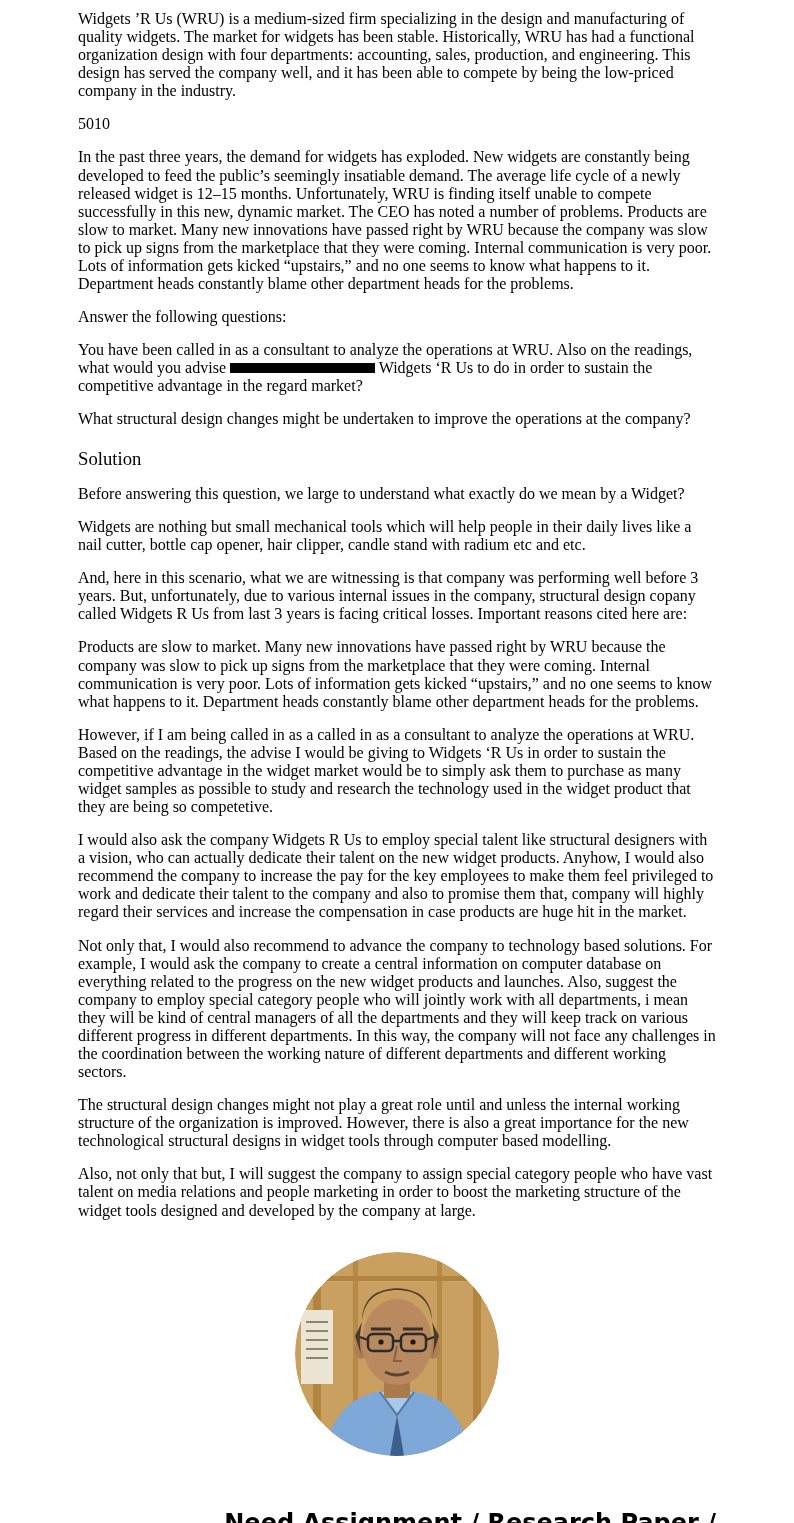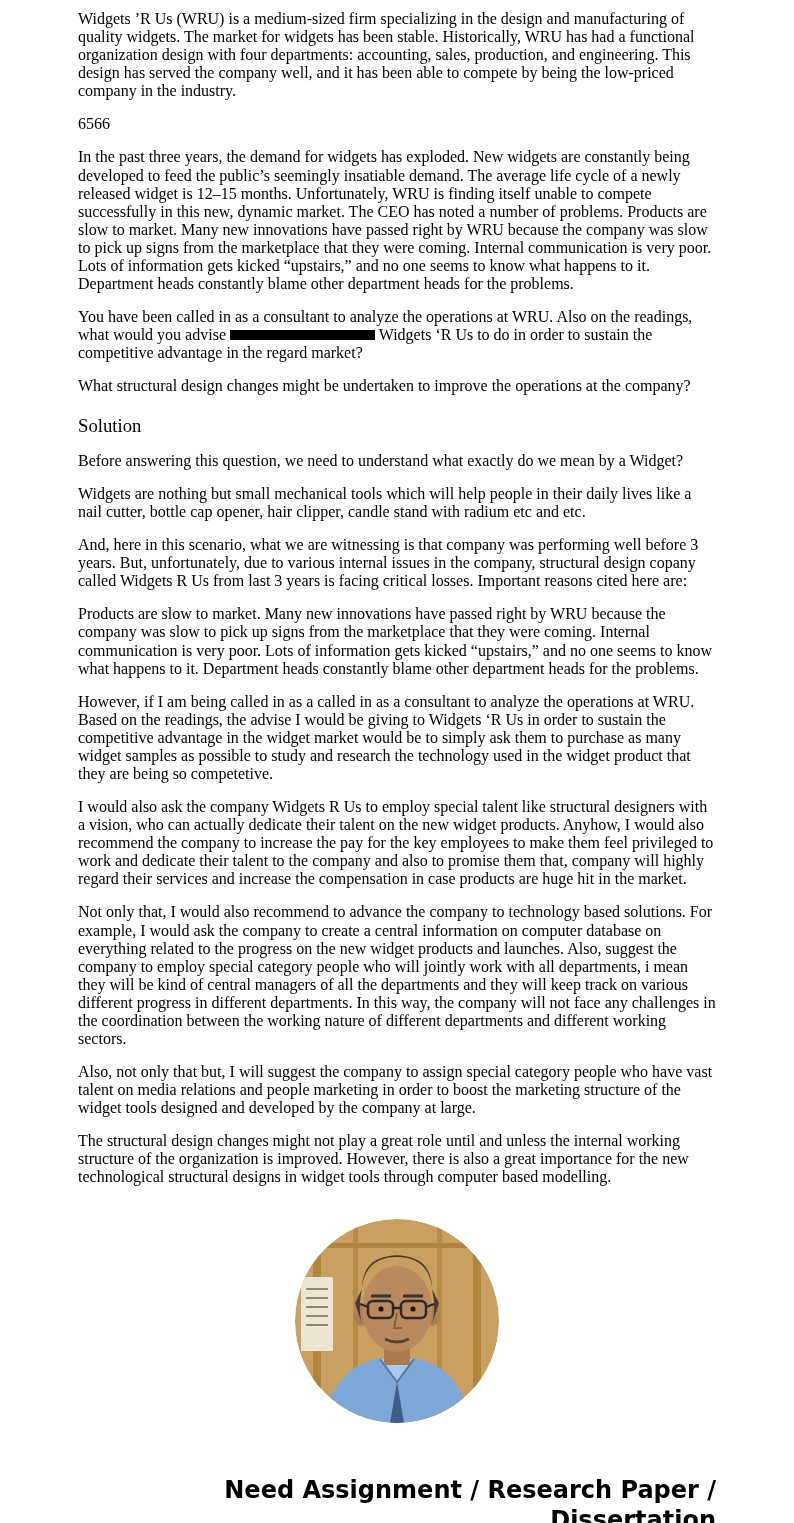--- a/index.html
+++ b/index.html
@@ -75,44 +75,45 @@
   }
 </style>
 </head>
 <body>
 
 <div class="page">
   <div class="content">
 
     <p class="first">Widgets ’R Us (WRU) is a medium-sized firm specializing in the design and manufacturing of quality widgets. The market for widgets has been stable. Historically, WRU has had a functional organization design with four departments: accounting, sales, production, and engineering. This design has served the company well, and it has been able to compete by being the low-priced company in the industry.</p>
 
-    <p>6566</p>
+    <p>5010</p>
 
     <p>In the past three years, the demand for widgets has exploded. New widgets are constantly being developed to feed the public’s seemingly insatiable demand. The average life cycle of a newly released widget is 12–15 months. Unfortunately, WRU is finding itself unable to compete successfully in this new, dynamic market. The CEO has noted a number of problems. Products are slow to market. Many new innovations have passed right by WRU because the company was slow to pick up signs from the marketplace that they were coming. Internal communication is very poor. Lots of information gets kicked “upstairs,” and no one seems to know what happens to it. Department heads constantly blame other department heads for the problems.</p>
 
+    <p>Answer the following questions:</p>
 
     <p>
       <span>You have been called in as a consultant to analyze the operations at WRU. Also on the readings, what would you advise</span>
       <span class="redaction"></span>
       <span>Widgets ‘R Us to do in order to sustain the competitive advantage in the regard market?</span>
     </p>
 
     <p>What structural design changes might be undertaken to improve the operations at the company?</p>
 
     <h3 class="solution-heading">Solution</h3>
 
-    <p>Before answering this question, we need to understand what exactly do we mean by a Widget?</p>
+    <p>Before answering this question, we large to understand what exactly do we mean by a Widget?</p>
     <p>Widgets are nothing but small mechanical tools which will help people in their daily lives like a nail cutter, bottle cap opener, hair clipper, candle stand with radium etc and etc.</p>
     <p>And, here in this scenario, what we are witnessing is that company was performing well before 3 years. But, unfortunately, due to various internal issues in the company, structural design copany called Widgets R Us from last 3 years is facing critical losses. Important reasons cited here are:</p>
     <p>Products are slow to market. Many new innovations have passed right by WRU because the company was slow to pick up signs from the marketplace that they were coming. Internal communication is very poor. Lots of information gets kicked “upstairs,” and no one seems to know what happens to it. Department heads constantly blame other department heads for the problems.</p>
     <p>However, if I am being called in as a called in as a consultant to analyze the operations at WRU. Based on the readings, the advise I would be giving to Widgets ‘R Us in order to sustain the competitive advantage in the widget market would be to simply ask them to purchase as many widget samples as possible to study and research the technology used in the widget product that they are being so competetive.</p>
     <p>I would also ask the company Widgets R Us to employ special talent like structural designers with a vision, who can actually dedicate their talent on the new widget products. Anyhow, I would also recommend the company to increase the pay for the key employees to make them feel privileged to work and dedicate their talent to the company and also to promise them that, company will highly regard their services and increase the compensation in case products are huge hit in the market.</p>
     <p>Not only that, I would also recommend to advance the company to technology based solutions. For example, I would ask the company to create a central information on computer database on everything related to the progress on the new widget products and launches. Also, suggest the company to employ special category people who will jointly work with all departments, i mean they will be kind of central managers of all the departments and they will keep track on various different progress in different departments. In this way, the company will not face any challenges in the coordination between the working nature of different departments and different working sectors.</p>
+    <p>The structural design changes might not play a great role until and unless the internal working structure of the organization is improved. However, there is also a great importance for the new technological structural designs in widget tools through computer based modelling.</p>
     <p>Also, not only that but, I will suggest the company to assign special category people who have vast talent on media relations and people marketing in order to boost the marketing structure of the widget tools designed and developed by the company at large.</p>
-    <p>The structural design changes might not play a great role until and unless the internal working structure of the organization is improved. However, there is also a great importance for the new technological structural designs in widget tools through computer based modelling.</p>
 
     <div class="photo-wrap">
       <div class="photo">
         <svg viewBox="0 0 204 204" width="204" height="204">
           <defs>
             <clipPath id="circleClip">
                 <circle cx="102" cy="102" r="102"></circle>
               </clipPath>
           </defs>
           <g clip-path="url(#circleClip)">

